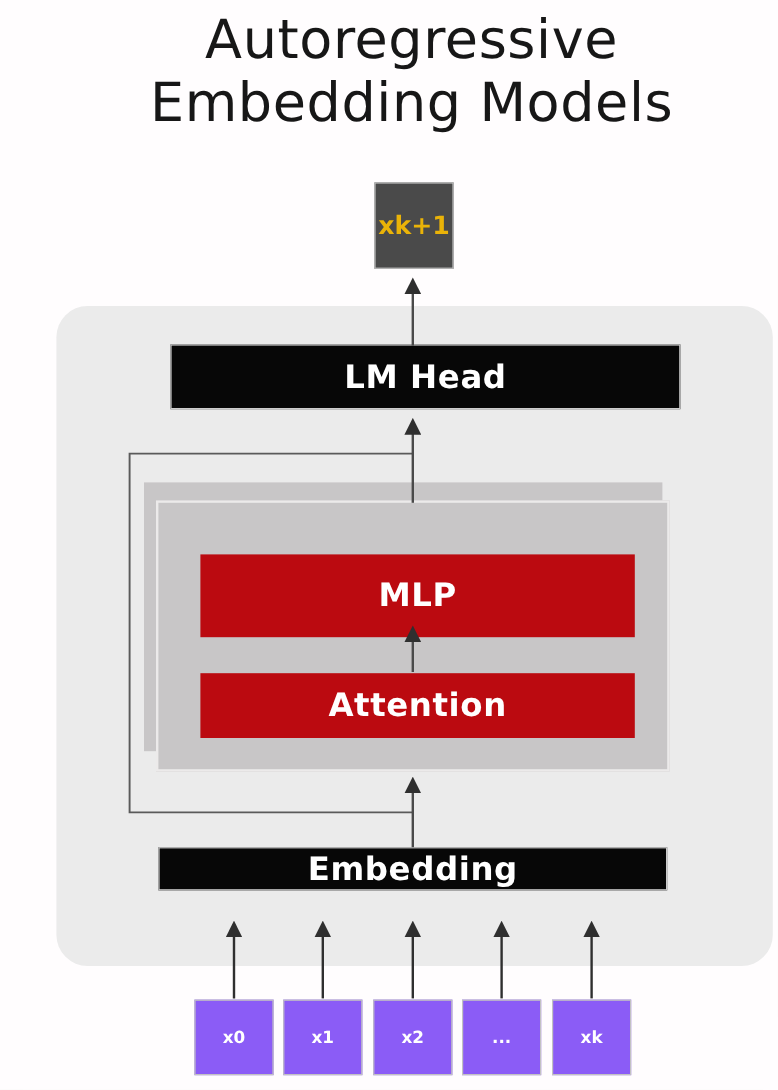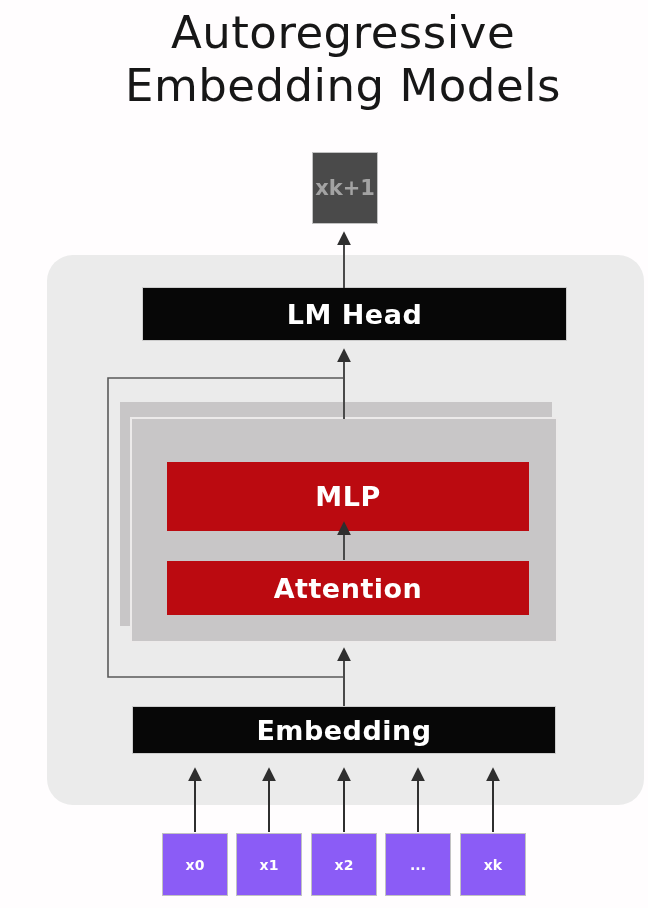--- a/index.html
+++ b/index.html
@@ -25,34 +25,34 @@
     background:#c8c6c7;border:2px solid #eceaea;box-sizing:border-box;
   }
   .bar{
     position:absolute;display:flex;align-items:center;justify-content:center;
     color:#ffffff;font-weight:700;font-size:27px;letter-spacing:0.5px;
     box-sizing:border-box;
   }
   .bar.black{background:#070707;border:1px solid #cccccc;}
   .bar.red{background:#bb0a10;}
   .lm-head{left:123px;top:287px;width:425px;height:54px;}
-  .embedding{left:113px;top:706px;width:424px;height:48px;}
+  .embedding{left:113px;top:706px;width:424px;height:36px;}
   .mlp{left:148px;top:462px;width:362px;height:69px;}
   .attention{left:148px;top:561px;width:362px;height:54px;}
   .token{
     position:absolute;width:66px;height:63px;background:#8b5cf6;
     border:1px solid #c2c2c2;box-sizing:border-box;
     display:flex;align-items:center;justify-content:center;
     color:#ffffff;font-weight:700;font-size:14px;
   }
   .out-token{
     position:absolute;left:293px;top:152px;width:66px;height:72px;
     background:#4a4a4a;border:1px solid #c2c2c2;box-sizing:border-box;
     display:flex;align-items:center;justify-content:center;
-    color:#a3a3a3;font-weight:700;font-size:21px;
+    color:#eab308;font-weight:700;font-size:21px;
   }
   .arrows{position:absolute;left:0;top:0;width:648px;height:908px;pointer-events:none;}
 </style>
 </head>
 <body>
 
 <div class="stage">
 
   <div class="title">
     <div>Autoregressive</div>

